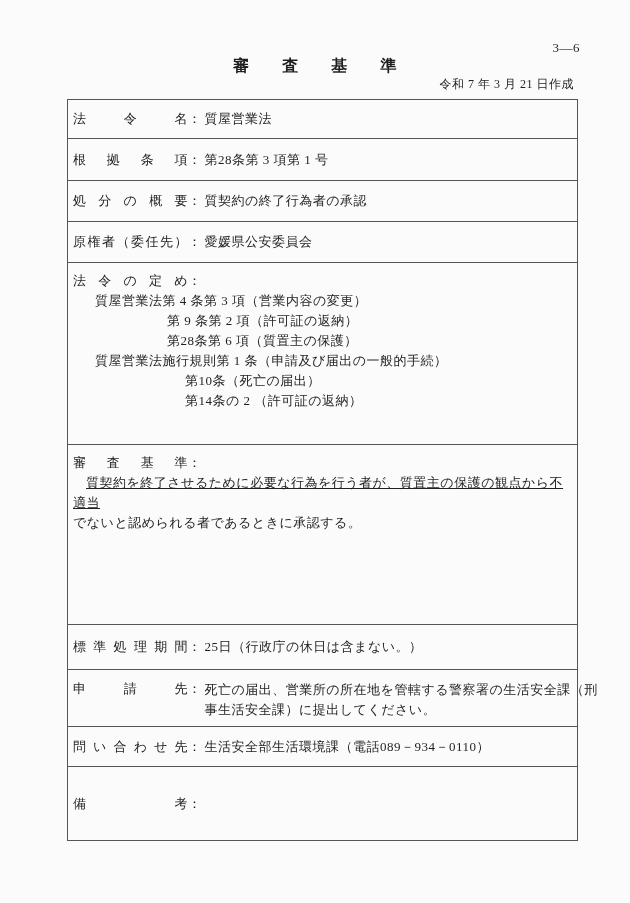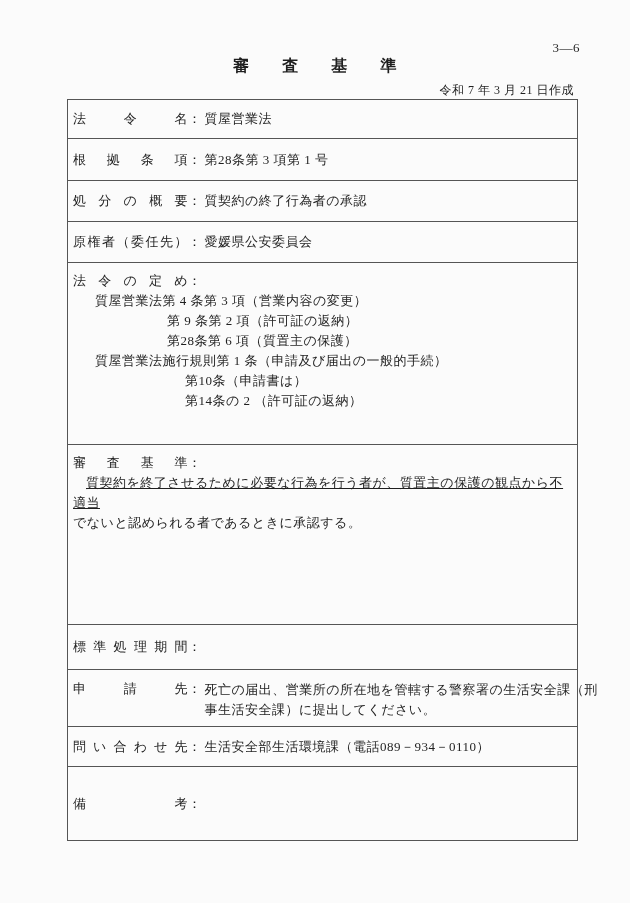--- a/index.html
+++ b/index.html
@@ -31,21 +31,21 @@
   }
   .title-chars {
     display: inline-flex;
     justify-content: space-between;
     width: 164px;
     font-size: 16px;
     font-weight: bold;
   }
   .date-line {
     position: absolute;
-    top: 82px;
+    top: 76px;
     right: 56px;
     font-size: 12px;
   }
   .doc-table {
     position: absolute;
     top: 99px;
     left: 67px;
     width: 511px;
     height: 742px;
     border: 1px solid #555;
@@ -163,21 +163,21 @@
             <span>の</span>
             <span>定</span>
             <span>め</span>
           </span>
           <span class="colon">：</span>
       </div>
       <div class="content-line ind-a">質屋営業法第 4 条第 3 項（営業内容の変更）</div>
       <div class="content-line ind-b">第 9 条第 2 項（許可証の返納）</div>
       <div class="content-line ind-b">第28条第 6 項（質置主の保護）</div>
       <div class="content-line ind-a">質屋営業法施行規則第 1 条（申請及び届出の一般的手続）</div>
-      <div class="content-line ind-c">第10条（申請書は）</div>
+      <div class="content-line ind-c">第10条（死亡の届出）</div>
       <div class="content-line ind-c">第14条の 2 （許可証の返納）</div>
     </div>
 
     <div class="row multi h180">
       <div class="label-line">
         <span class="jlabel">
             <span>審</span>
             <span>査</span>
             <span>基</span>
             <span>準</span>
@@ -191,20 +191,21 @@
     <div class="row simple h45">
       <span class="jlabel">
           <span>標</span>
           <span>準</span>
           <span>処</span>
           <span>理</span>
           <span>期</span>
           <span>間</span>
         </span>
         <span class="colon">：</span>
+      <span class="row-value">25日（行政庁の休日は含まない。）</span>
     </div>
 
     <div class="row app-row h57">
       <span class="jlabel">
           <span>申</span>
           <span>請</span>
           <span>先</span>
         </span>
         <span class="colon">：</span>
       <span class="value-block">

